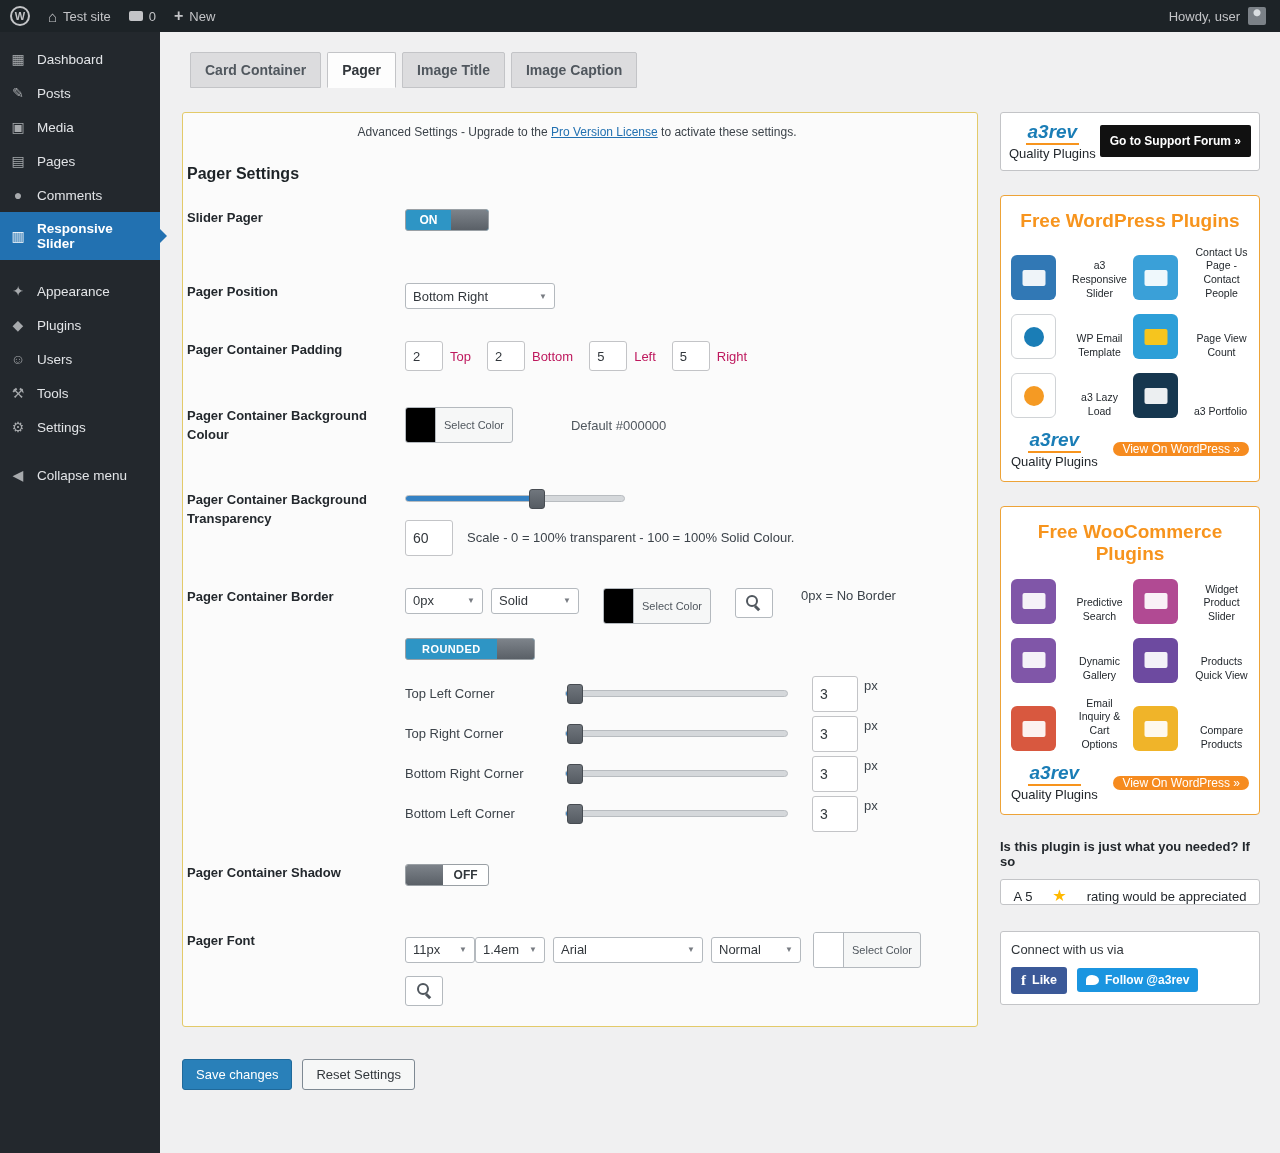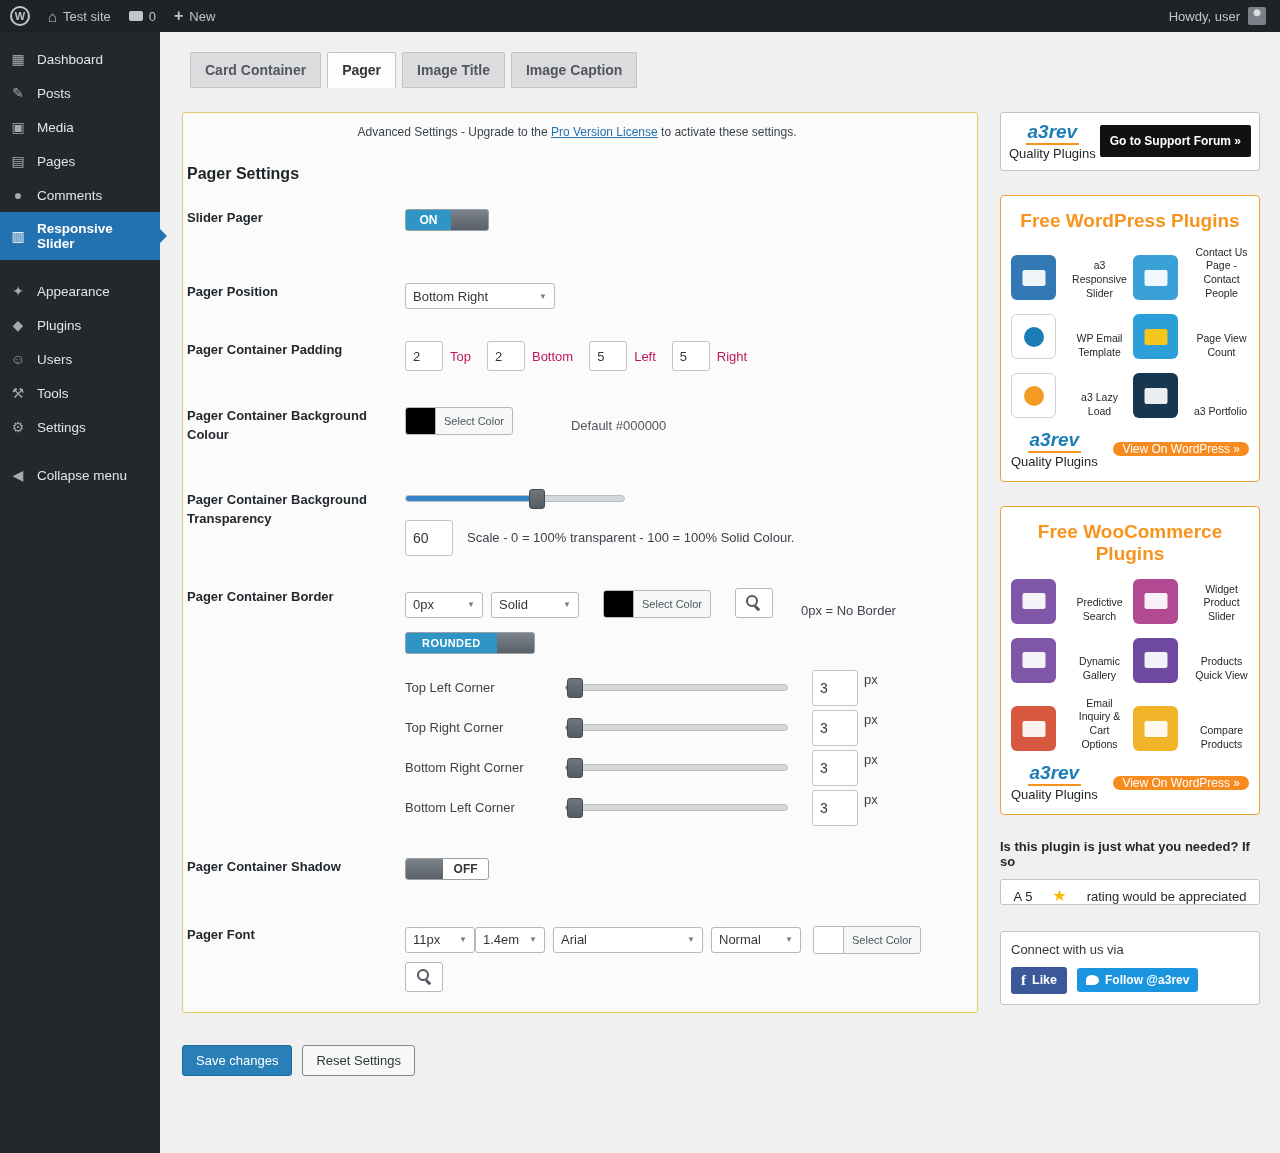--- a/index.html
+++ b/index.html
@@ -75,38 +75,38 @@
     background: #fff; border: 1px solid #b4b9be; border-radius: 3px; height: 26px;
     padding: 0 7px; color: #32373c; cursor: pointer; vertical-align: middle; }
   .fselect .car { font-size: 8px; color: #787c82; }
   
   .tinput { border: 1px solid #c3c4c7; border-radius: 3px; background: #fff; color: #32373c;
     font-family: inherit; font-size: 13px; padding: 3px 7px; }
   .pad-input { width: 38px; height: 30px; margin-right: 7px; }
   .pad-word { margin-right: 16px; color: #be185d; }
   .padding-ctl { display: flex; align-items: center; }
   
-  .color-ctl { display: inline-flex; align-items: stretch; height: 28px; border: 1px solid #b4b9be;
+  .color-ctl { display: inline-flex; align-items: stretch; height: 36px; border: 1px solid #b4b9be;
     border-radius: 3px; overflow: hidden; background: #f6f7f7; cursor: pointer; vertical-align: middle; }
   .color-swatch { width: 30px; border-right: 1px solid #b4b9be; }
   .sw-black { background: #000; }
   .sw-white { background: #fff; }
   .color-label { display: flex; align-items: center; padding: 0 8px; font-size: 11px; color: #50575e; }
   .default-note { margin-left: 58px; color: #50575e; align-self: center; }
   
   .hslider { position: relative; height: 7px; background: #d5d8db; border: 1px solid #b8bcc0; border-radius: 4px; }
   .hslider .fill { position: absolute; left: 0; top: 0; bottom: 0; background: #3582c4; border-radius: 4px 0 0 4px; }
   .hslider .knob { position: absolute; top: -7px; width: 16px; height: 20px;
     background: linear-gradient(#70767d, #565c63); border: 1px solid #474c52; border-radius: 3px; cursor: pointer; }
   .trans-slider { width: 220px; margin: 4px 0 18px; }
   .trans-line { display: flex; align-items: center; gap: 14px; }
   .big-input { width: 48px; height: 36px; font-size: 14px; }
   .scale-text { color: #3c434a; }
   
-  .border-line { display: flex; align-items: flex-end; gap: 8px; }
+  .border-line { display: flex; align-items: flex-start; gap: 8px; }
   .hint-text { margin-left: 20px; color: #3c434a; }
   .mag-btn { display: inline-flex; align-items: center; justify-content: center; width: 38px; height: 30px;
     background: #fff; border: 1px solid #b4b9be; border-radius: 3px; cursor: pointer; }
   .mag-icon { position: relative; width: 15px; height: 15px; }
   .mag-icon::before { content: ""; position: absolute; left: 0; top: 0; width: 8px; height: 8px;
     border: 2px solid #50575e; border-radius: 50%; }
   .mag-icon::after { content: ""; position: absolute; left: 10px; top: 10px; width: 6px; height: 2.5px;
     background: #50575e; transform: rotate(45deg); transform-origin: 0 0; }
   .rounded-wrap { margin: 14px 0 16px; }
   .corner-row { display: flex; align-items: center; margin-bottom: 4px; }

